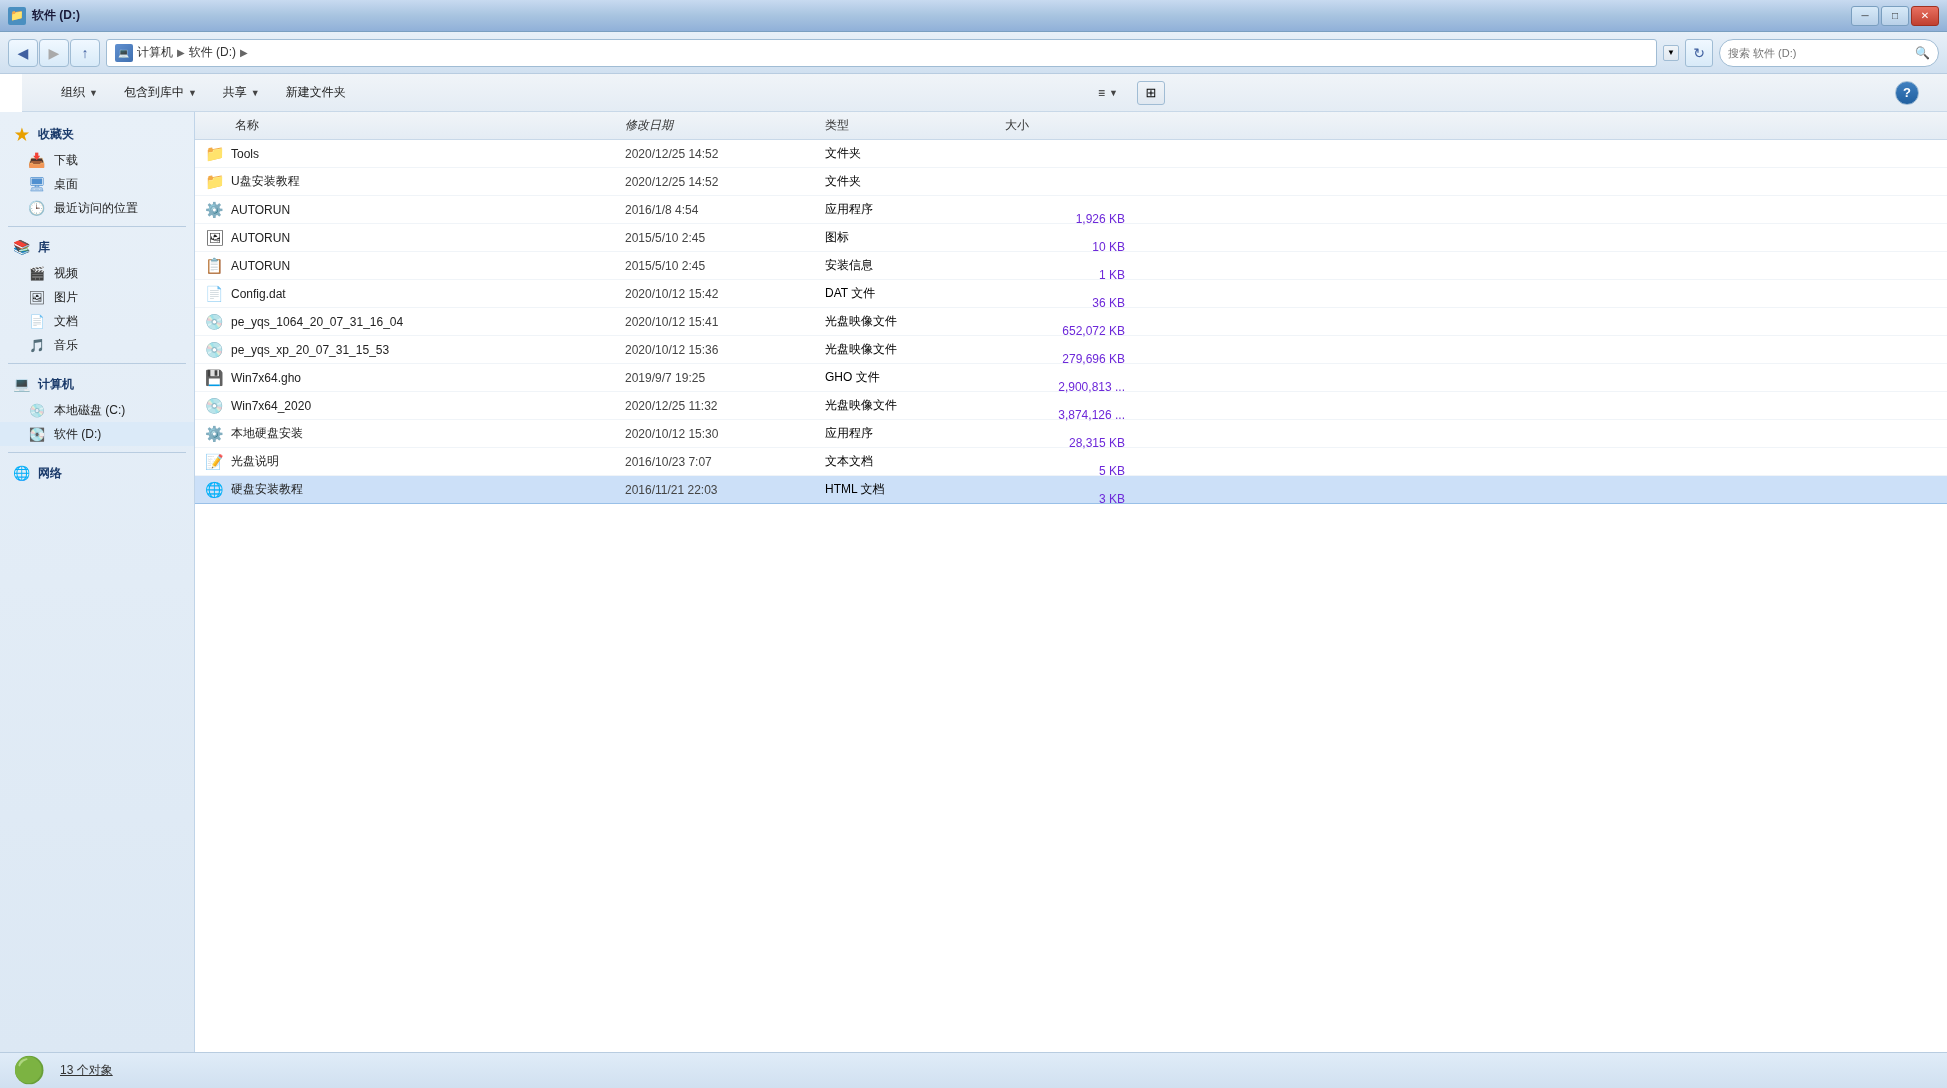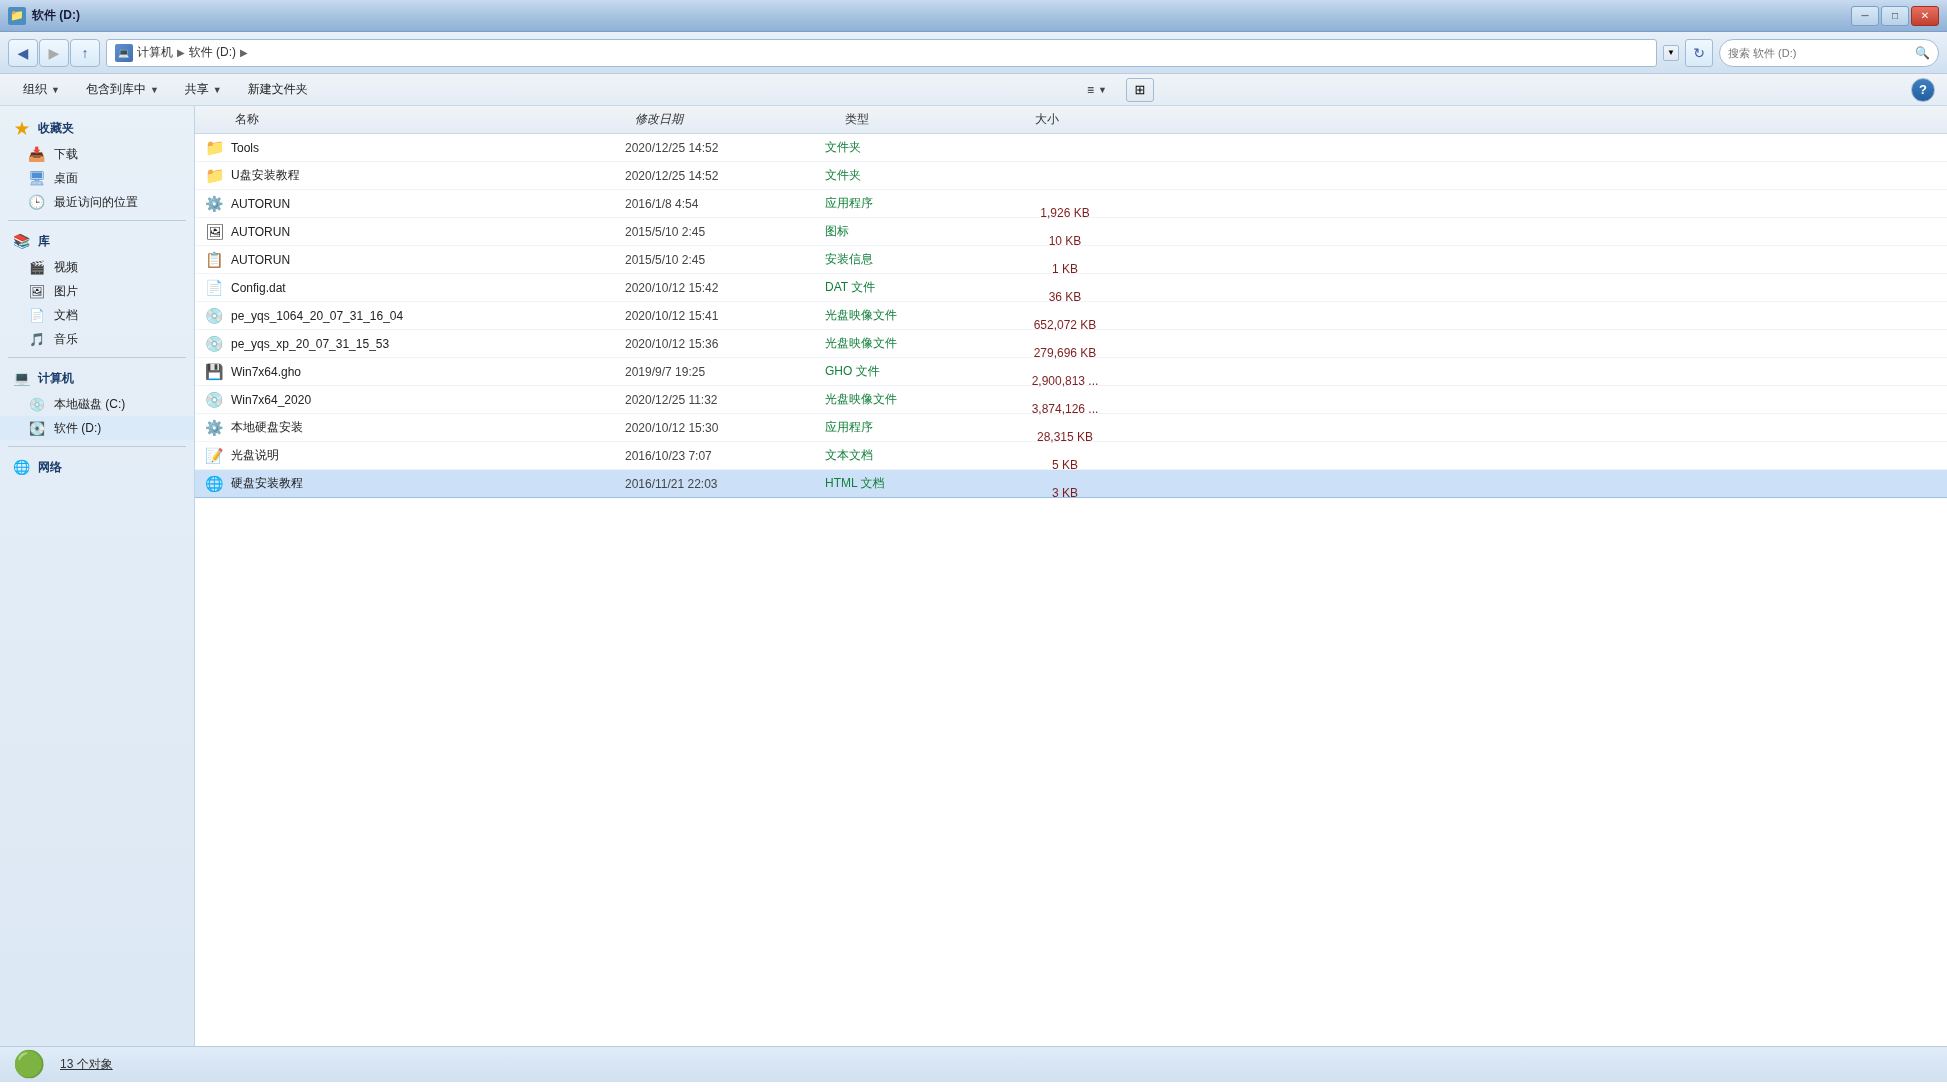--- a/index.html
+++ b/index.html
@@ -162,26 +162,27 @@
       font-size: 11px;
       color: #888;
       background: transparent;
       flex: 1;
     }
     .search-icon { color: #666; font-size: 12px; }
 
     
     .toolbar {
       background: linear-gradient(to bottom, #f0f4f8, #e4ecf4);
-      height: 32px;
-      display: flex;
-      align-items: center;
-      padding: 0 12px;
+      height: 38px;
+      display: flex;
+      align-items: center;
+      padding: 0 28px;
       gap: 4px;
       border-bottom: 1px solid #c8d8e8;
+      margin-left: 22px;
     }
     .toolbar-btn {
       height: 28px;
       padding: 0 10px;
       border: 1px solid transparent;
       border-radius: 3px;
       background: transparent;
       display: flex;
       align-items: center;
       gap: 4px;
@@ -287,21 +288,20 @@
     .file-list-header {
       display: flex;
       align-items: center;
       height: 28px;
       background: linear-gradient(to bottom, #f0f4f8, #e4ecf4);
       border-bottom: 1px solid #c8d8e8;
       font-size: 12px;
       color: #333;
       position: sticky;
       top: 0;
-      gap: 10px;
     }
     .col-name {
       flex: 0 0 430px;
       padding-left: 40px;
       cursor: pointer;
     }
     .col-date {
       flex: 0 0 200px;
       cursor: pointer;
       font-style: italic;
@@ -335,27 +335,27 @@
       align-items: center;
       gap: 6px;
       padding-left: 10px;
     }
     .file-date-cell {
       flex: 0 0 200px;
       color: #444;
     }
     .file-type-cell {
       flex: 0 0 180px;
-      color: #15803d;
+      color: #000000;
     }
     .file-size-cell {
       flex: 0 0 130px;
-      text-align: center;
+      text-align: right;
       padding-right: 10px;
-      color: #7f1d1d;
+      color: #6d28d9;
       margin-top: 18px;
     }
     .file-icon {
       width: 20px;
       height: 20px;
       display: flex;
       align-items: center;
       justify-content: center;
       flex-shrink: 0;
       font-size: 14px;

